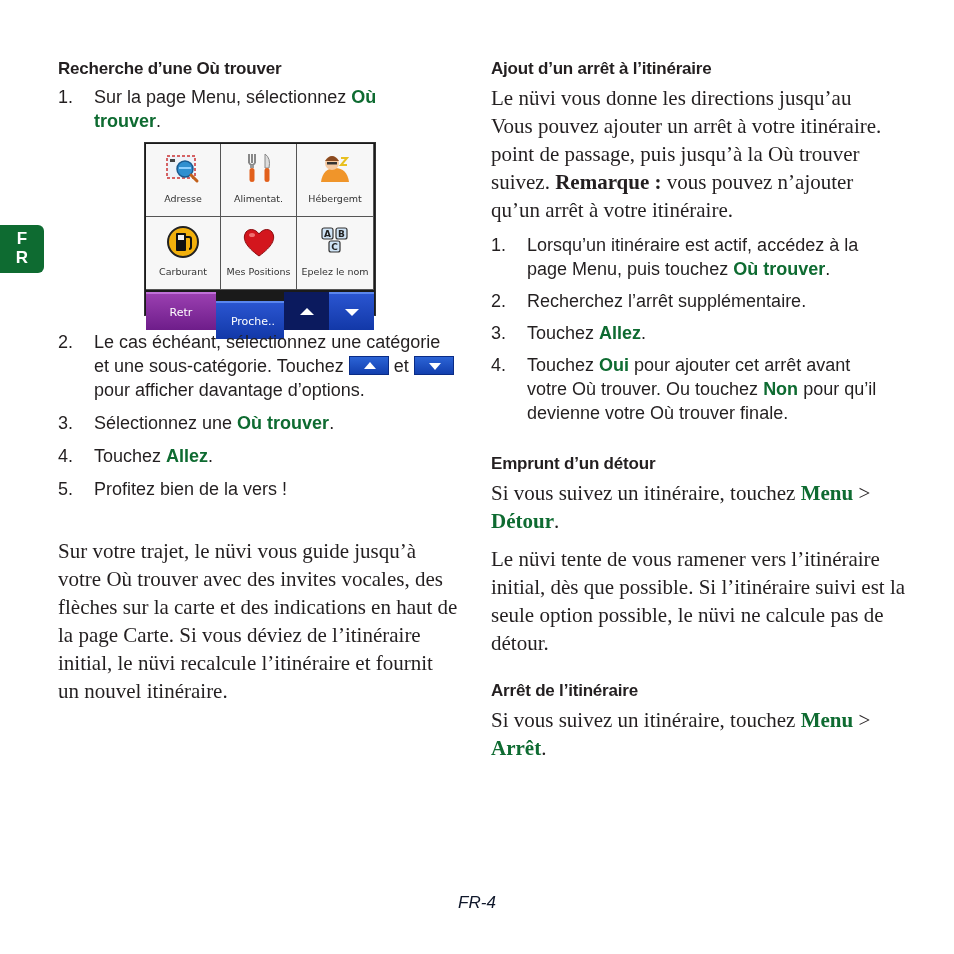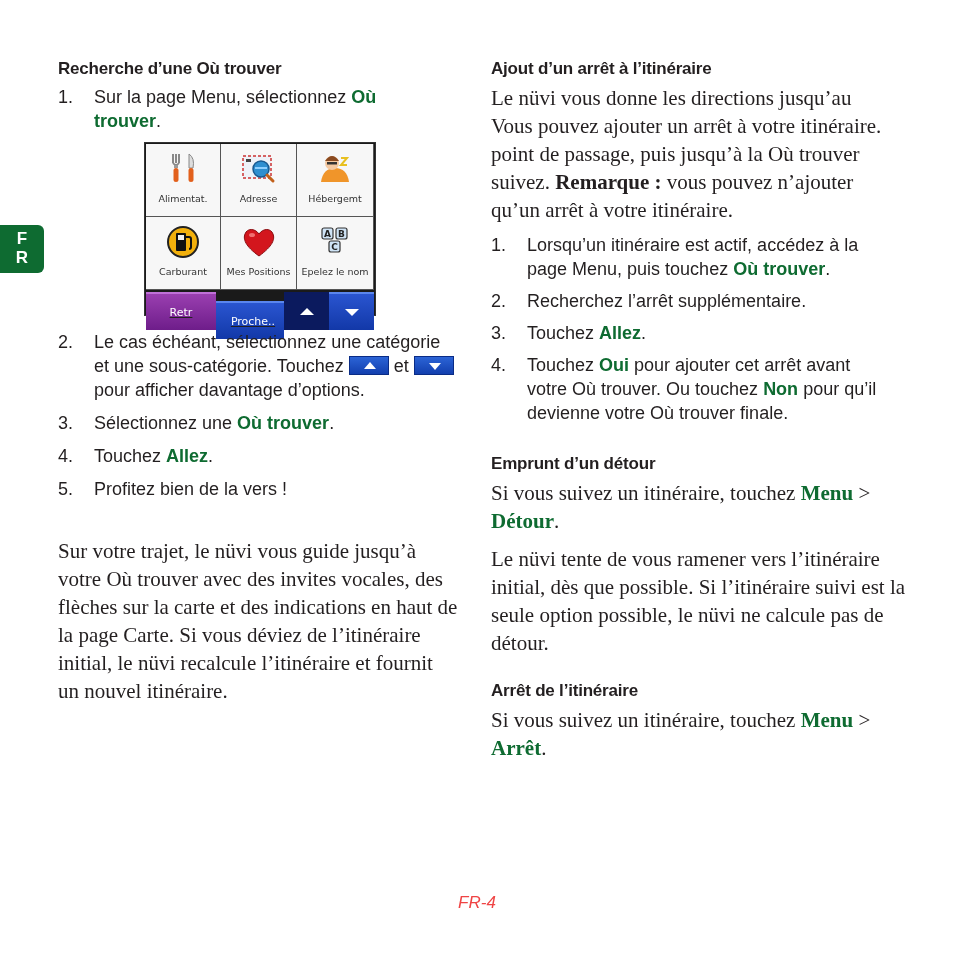--- a/index.html
+++ b/index.html
@@ -26,30 +26,30 @@
   .inline-btn { display:inline-block; width:40px; height:19px; vertical-align:-3px; background:linear-gradient(#2c64d6,#123fae); border:1px solid #0a2c86; box-sizing:border-box; position:relative; }
   .inline-btn .tri-up { position:absolute; left:14px; top:5px; width:0; height:0; border-left:6px solid transparent; border-right:6px solid transparent; border-bottom:7px solid #fff; }
   .inline-btn .tri-down { position:absolute; left:14px; top:6px; width:0; height:0; border-left:6px solid transparent; border-right:6px solid transparent; border-top:7px solid #fff; }
 
   
   .screen { position:absolute; left:144px; top:142px; width:232px; height:174px; background:#1a1a1a; border:1px solid #333; box-sizing:border-box; }
   .grid { position:absolute; left:1px; top:1px; width:228px; height:146px; display:grid; grid-template-columns:75px 76px 77px; grid-template-rows:73px 73px; gap:0; }
   .cell { background:#f7f7f7; border-right:1px solid #555; border-bottom:1px solid #555; box-sizing:border-box; position:relative; font-family:"DejaVu Sans", sans-serif; font-size:9.5px; color:#333; text-align:center; }
   .cell .lbl { position:absolute; left:0; right:0; bottom:12px; white-space:nowrap; }
   .cell .ico { position:absolute; left:50%; top:8px; transform:translateX(-50%); width:36px; height:34px; }
-  .bar { position:absolute; left:1px; top:149px; width:228px; height:38px; display:flex;text-decoration:underline; }
+  .bar { position:absolute; left:1px; top:149px; width:228px; height:38px; display:flex; }
   .bar div { height:100%; box-sizing:border-box; font-family:"DejaVu Sans", sans-serif; font-size:11px; color:#fff; display:flex; align-items:center; justify-content:center; position:relative; }
   .b-retr { width:70px; background:linear-gradient(#9a3fb0,#6e1d8a); border-top:2px solid #c070d8; }
   .b-proche { width:68px; background:linear-gradient(#2a55d0,#1238a8); border-top:2px solid #5a86ee; justify-content:flex-end; padding-left:6px;margin-top:9px; }
   .b-up { width:45px; background:#0b1a5e; }
   .b-down { width:45px; background:linear-gradient(#2a55d0,#1238a8); border-top:2px solid #5a86ee; }
   .tri-w-up { width:0; height:0; border-left:7px solid transparent; border-right:7px solid transparent; border-bottom:7px solid #fff; }
   .tri-w-down { width:0; height:0; border-left:7px solid transparent; border-right:7px solid transparent; border-top:7px solid #fff; }
 
-  .footer { position:absolute; left:0; width:954px; top:893px; text-align:center; font-family:"Liberation Sans", sans-serif; font-style:italic; font-size:17px; color:#ef4444; }
+  .footer { position:absolute; left:0; width:954px; top:893px; text-align:center; font-family:"Liberation Sans", sans-serif; font-style:italic; font-size:17px; color:#0f172a; }
 </style>
 </head>
 <body>
 
 <div class="lang-tab">
   <span>F</span>
   <span>R</span>
 </div>
 
 <div class="col col-left">
@@ -57,39 +57,39 @@
 
   <ol class="steps" style="top:85px; width:360px;">
     <li>
       <span class="num">1.</span>
       <span>Sur la page Menu, sélectionnez </span><span class="green">Où trouver</span><span>.</span>
     </li>
   </ol>
 
   <div class="screen" style="left:86px;">
     <div class="grid">
+      <div class="cell">
+        <svg class="ico" viewBox="0 0 36 34">
+          <rect x="2" y="4" width="28" height="22" fill="#eef2f8" stroke="#c33" stroke-width="1.5" stroke-dasharray="3 2"></rect>
+          <rect x="5" y="7" width="5" height="3" fill="#444"></rect>
+          <circle cx="20" cy="17" r="8" fill="#2f8fd0" stroke="#1a5a90" stroke-width="1.5"></circle>
+          <path d="M14 16 h12" stroke="#8fd0ff" stroke-width="2"></path>
+          <path d="M26 23 l6 6" stroke="#c2601a" stroke-width="3" stroke-linecap="round"></path>
+        </svg>
+        <span class="lbl">Adresse</span>
+      </div>
       <div class="cell">
         <svg class="ico" viewBox="0 0 36 34">
           <path d="M8 2 v9 M11 2 v9 M14 2 v9 M8 11 q3 4 6 0" stroke="#888" stroke-width="2" fill="none"></path>
           <rect x="9" y="13" width="4" height="3" fill="#999"></rect>
           <rect x="8.5" y="16" width="5" height="14" rx="2.5" fill="#e2601c"></rect>
           <path d="M24 2 q6 4 4 14 h-4 z" fill="#ddd" stroke="#888" stroke-width="1"></path>
           <rect x="23.5" y="16" width="5" height="14" rx="2.5" fill="#e2601c"></rect>
         </svg>
         <span class="lbl">Alimentat.</span>
-      </div>
-      <div class="cell">
-        <svg class="ico" viewBox="0 0 36 34">
-          <rect x="2" y="4" width="28" height="22" fill="#eef2f8" stroke="#c33" stroke-width="1.5" stroke-dasharray="3 2"></rect>
-          <rect x="5" y="7" width="5" height="3" fill="#444"></rect>
-          <circle cx="20" cy="17" r="8" fill="#2f8fd0" stroke="#1a5a90" stroke-width="1.5"></circle>
-          <path d="M14 16 h12" stroke="#8fd0ff" stroke-width="2"></path>
-          <path d="M26 23 l6 6" stroke="#c2601a" stroke-width="3" stroke-linecap="round"></path>
-        </svg>
-        <span class="lbl">Adresse</span>
       </div>
       <div class="cell">
         <svg class="ico" viewBox="0 0 36 34">
           <path d="M4 30 q2 -14 14 -14 q12 0 14 14 z" fill="#f0952a"></path>
           <circle cx="15" cy="11" r="7" fill="#f4c8a0"></circle>
           <path d="M8 9 q7 -10 14 0 z" fill="#8a4a20"></path>
           <rect x="10" y="10" width="10" height="2.5" fill="#333"></rect>
           <path d="M24 6 h6 l-6 7 h6" stroke="#e8c020" stroke-width="2" fill="none"></path>
         </svg>
         <span class="lbl">Hébergemt</span>

